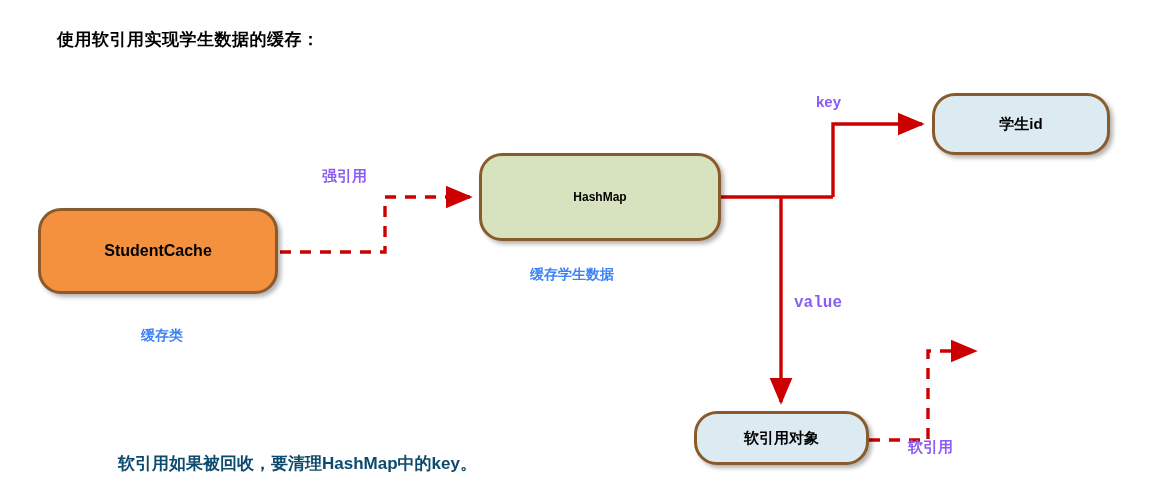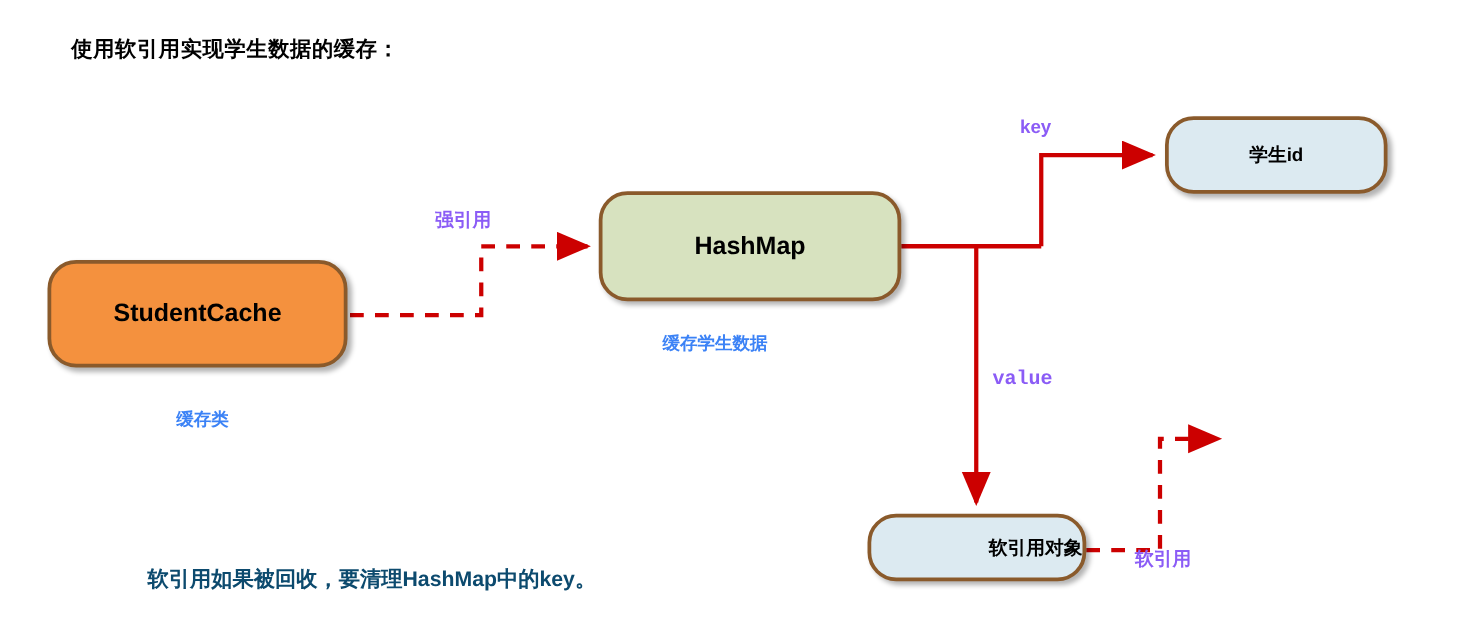--- a/index.html
+++ b/index.html
@@ -45,62 +45,61 @@
     display: flex;
     align-items: center;
     justify-content: center;
     font-weight: bold;
     color: #000000;
     box-shadow: 3px 3px 4px rgba(0,0,0,0.30);
   }
   .node.studentcache {
     left: 38px; top: 208px; width: 240px; height: 86px;
     background: #f4913e;
-    font-size: 20px;
+    font-size: 16px;
   }
   .node.hashmap {
     left: 479px; top: 153px; width: 242px; height: 88px;
     background: #d7e2bf;
-    font-size: 20px;
+    font-size: 12px;
   }
   .node.studentid {
     left: 932px; top: 93px; width: 178px; height: 62px;
     background: #dceaf1;
     font-size: 15px;
   }
   .node.student {
     left: 985px; top: 322px; width: 165px; height: 60px;
     background: #e5b7b7;
     font-size: 16px;
   }
   .node.softref {
     left: 694px; top: 411px; width: 175px; height: 54px;
     background: #dceaf1;
     font-size: 15px;
-    justify-content: flex-end;
   }
 
   .caption {
     position: absolute;
     font-size: 14px;
     font-weight: bold;
     color: #3b82f6;
     white-space: nowrap;
   }
   .caption.cache-class  { left: 110px; top: 327px; margin-left: 31px; }
   .caption.hashmap-sub  { left: 530px; top: 266px; }
 
   .edge-label {
     position: absolute;
     font-size: 15px;
     font-weight: bold;
     color: #8b5cf6;
     white-space: nowrap;
   }
-  .edge-label.strong-ref { left: 348px; top: 167px; }
+  .edge-label.strong-ref { left: 322px; top: 167px; }
   .edge-label.key        { left: 816px; top: 93px; }
   .edge-label.value      {
     left: 794px; top: 294px;
     font-family: Liberation Mono, monospace;
     font-size: 16px;
   }
   .edge-label.soft-ref   { left: 908px; top: 438px; }
 
   .footnote {
     position: absolute;

